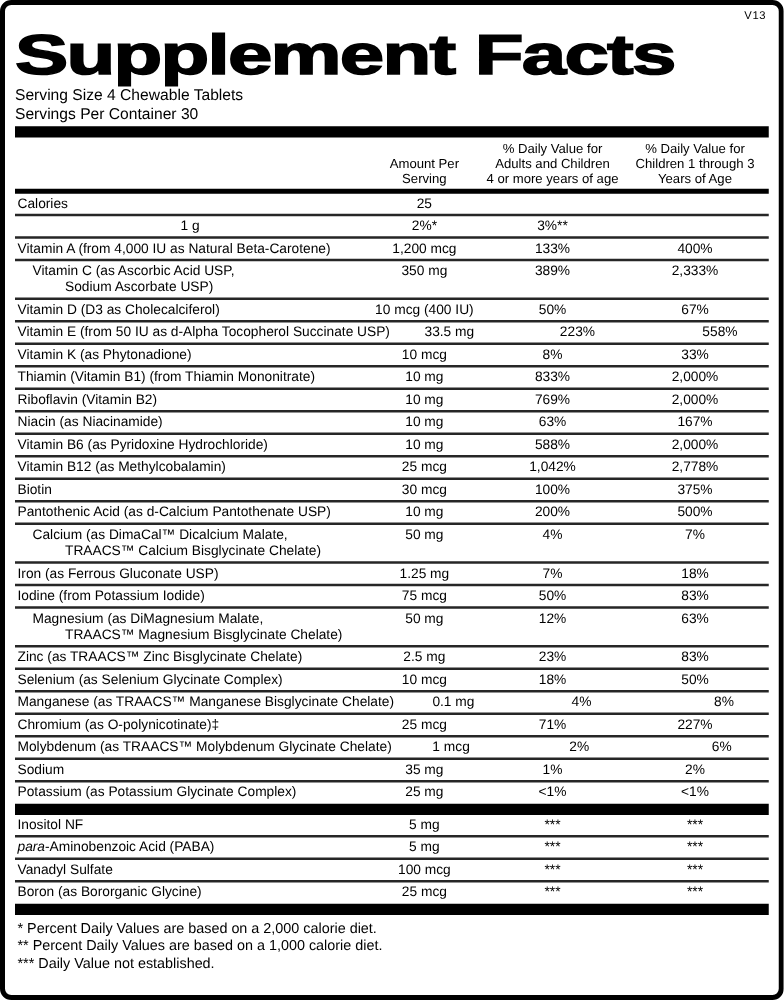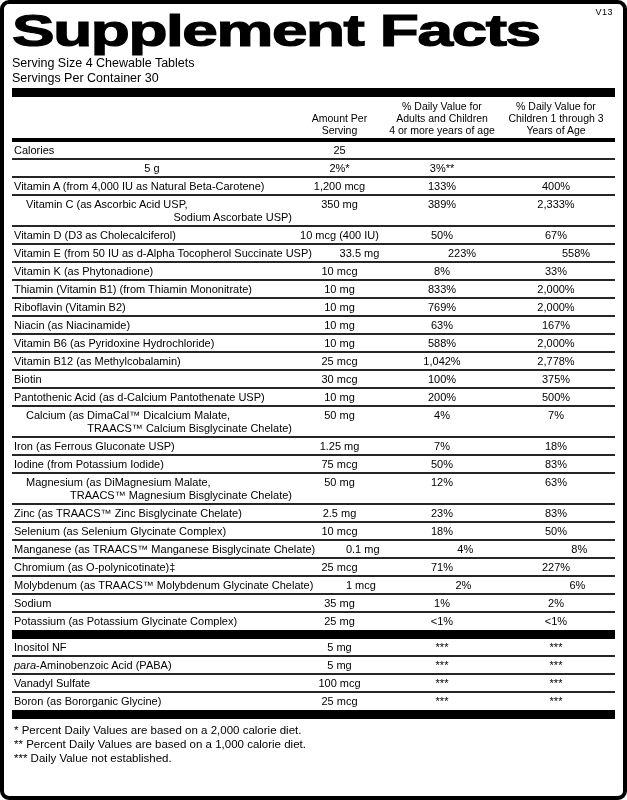--- a/index.html
+++ b/index.html
@@ -6,36 +6,36 @@
   *{box-sizing:border-box;}
   .label{
     position:relative;
     width:627px;height:800px;
     border:4px solid #000;border-radius:9px;
     padding:2px 8px 2px 8px;
     font-family:"Liberation Sans","DejaVu Sans",sans-serif;
     color:#000;background:#fff;overflow:hidden;
   }
   .version{position:absolute;top:3px;right:10px;font-size:9px;font-weight:normal;letter-spacing:0.5px;text-align:center;}
-  .title-row{height:48px;margin-top:2px;overflow:visible;white-space:nowrap;}
+  .title-row{height:48px;margin-top:15px;overflow:visible;white-space:nowrap;}
   .title{
     display:inline-block;font-size:45px;font-weight:bold;letter-spacing:-1px;
     transform:scaleX(1.42);transform-origin:left center;line-height:46px;
     -webkit-text-stroke:1.2px #000;
   }
   .serving-info{font-size:12.5px;line-height:15px;}
   .bar{height:9px;background:#000;margin-top:2px;}
   .grid{display:grid;grid-template-columns:1fr 95px 110px 118px;align-items:start;}
   .hdr{align-items:end;padding:3px 0 2px 0;border-bottom:4px solid #000;}
   .hcell{text-align:center;font-weight:normal;font-size:10.5px;line-height:12px;}
   .r{padding:2px 0 1px 0;border-bottom:2px solid #262626;min-height:17px;}
   .r:last-child{border-bottom:none;}
   .n{font-size:11px;line-height:13px;padding-left:2px;white-space:nowrap;overflow:visible;}
   .ln{white-space:nowrap;margin-left:12px;}
-  .ind{padding-left:26px;text-align:right;}
+  .ind{padding-left:26px;}
   .a,.d{font-size:11px;line-height:13px;text-align:center;white-space:nowrap;}
   .it{font-style:italic;}
   .footnotes{padding:4px 0 0 2px;font-size:11.5px;line-height:14px;}
 </style>
 </head>
 <body>
 
 <div class="label">
   <div class="version">V13</div>
   <div class="title-row">
@@ -65,21 +65,21 @@
   </div>
 
   <div>
     <div class="grid r">
       <div class="n">Calories</div>
       <div class="a">25</div>
       <div class="d"></div>
       <div class="d"></div>
     </div>
     <div class="grid r">
-      <div class="a">5 g</div>
+      <div class="a">1 g</div>
       <div class="d">2%*</div>
       <div class="d">3%**</div>
     </div>
     <div class="grid r">
       <div class="n">Vitamin A (from 4,000 IU as Natural Beta-Carotene)</div>
       <div class="a">1,200 mcg</div>
       <div class="d">133%</div>
       <div class="d">400%</div>
     </div>
     <div class="grid r">

